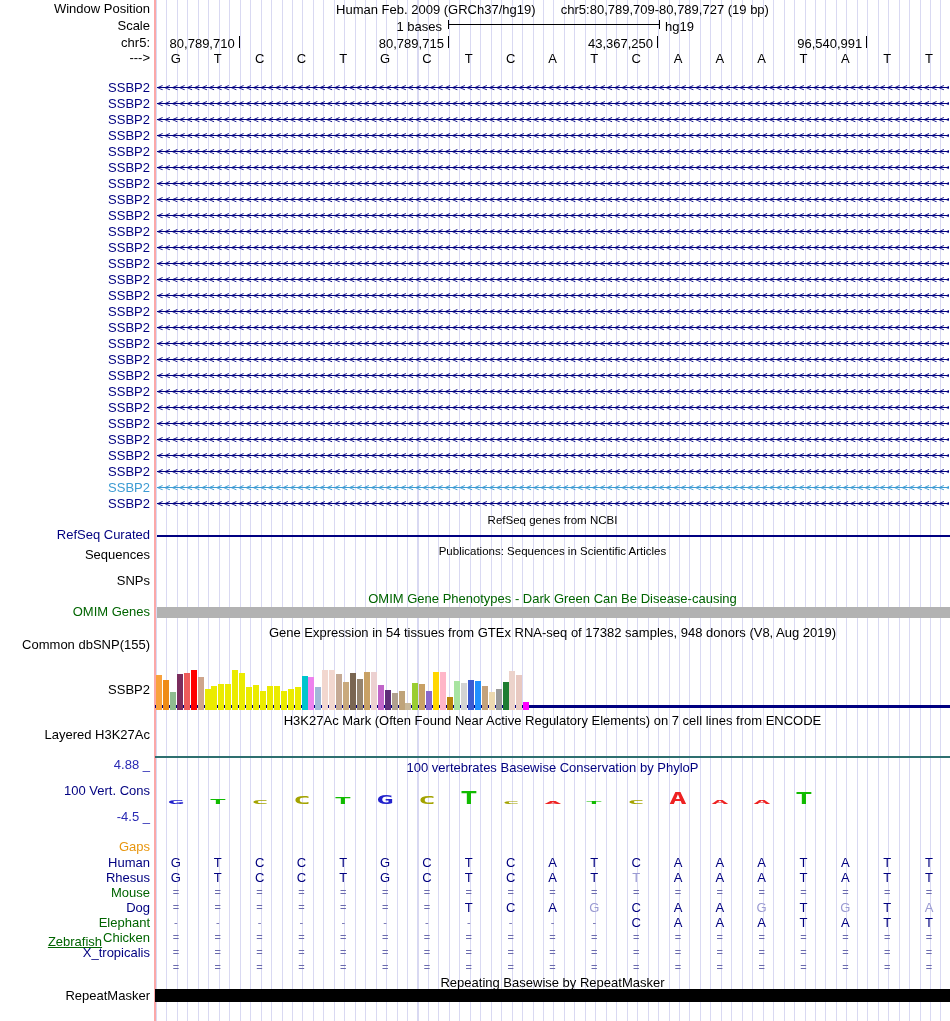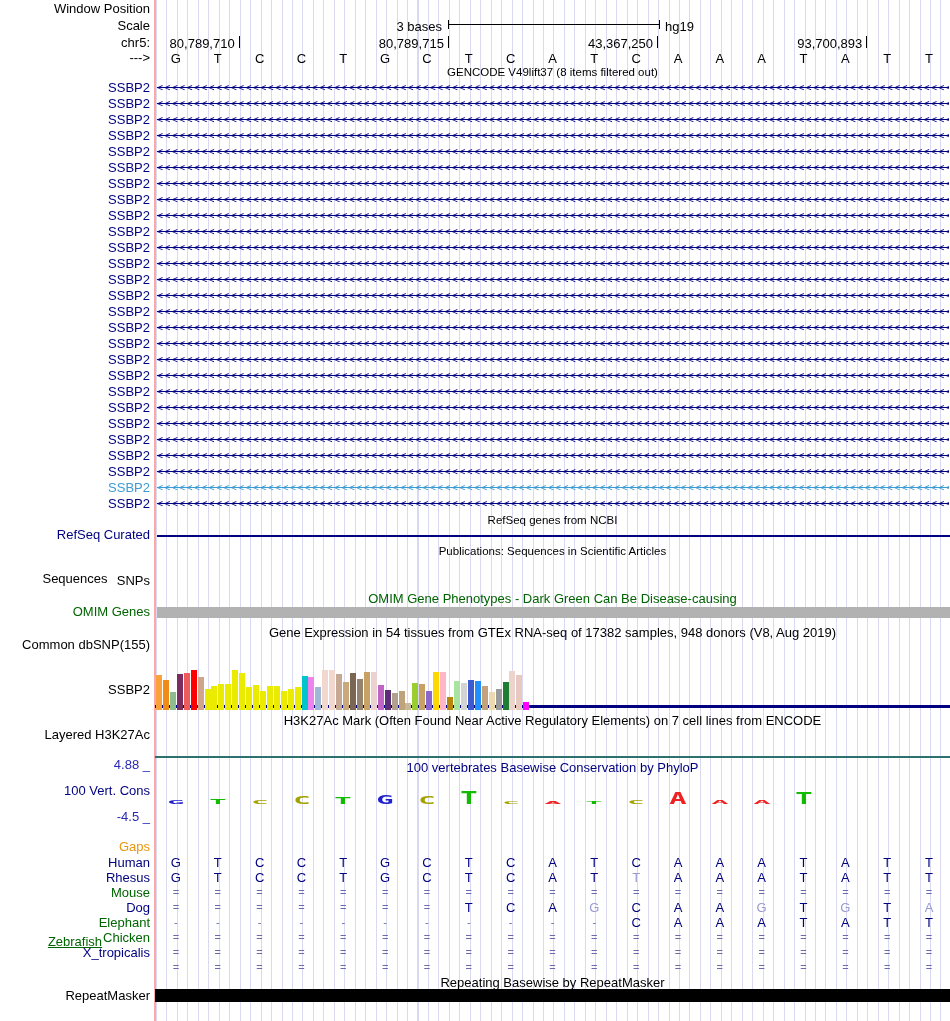--- a/index.html
+++ b/index.html
@@ -32,41 +32,45 @@
             background-image:linear-gradient(to bottom,transparent 4px,#000 4px,#000 5px,transparent 5px);}
 </style>
 </head>
 <body>
 
 <div id="screen">
   <div class="abs" id="grid"></div>
   <div class="abs" id="pinkline"></div>
 
   <div class="abs lbl" style="top:2px;">Window Position</div>
+  <div class="abs ctitle" style="top:3px;">
+    <span>Human Feb. 2009 (GRCh37/hg19)</span>
+    <span style="display:inline-block;width:18px;"></span>
+    <span>chr5:80,789,709-80,789,727 (19 bp)</span>
+  </div>
 
   <div class="abs lbl" style="top:19px;">Scale</div>
-  <div class="abs" style="top:19px;left:336px;width:106px;text-align:right;">3 bases</div>
+  <div class="abs" style="top:19px;left:336px;width:106px;text-align:right;">1 bases</div>
   <div class="abs" id="scalebar" style="top:20px;left:448px;width:210px;height:9px;"></div>
   <div class="abs" style="top:19px;left:665px;">hg19</div>
 
   <div class="abs lbl" style="top:36px;">chr5:</div>
   <div id="ruler" class="abs" style="top:0;left:0;"></div>
 
   <div class="abs lbl" style="top:51px;">---&gt;</div>
   <div id="seqrow" class="abs" style="top:51px;left:0;"></div>
 
-  <div class="abs ctitle small" style="top:66px;">GENCODE V49lift37 (8 items filtered out)</div>
   <div id="gencode-rows"></div>
 
   <div class="abs ctitle small" style="top:514px;">RefSeq genes from NCBI</div>
   <div class="abs lbl navy" style="top:528px;">RefSeq Curated</div>
   <div class="abs" id="refseq-line" style="top:535px;left:157px;width:793px;height:2px;"></div>
 
   <div class="abs ctitle small" style="top:545px;">Publications: Sequences in Scientific Articles</div>
-  <div class="abs lbl" style="top:572px;text-align:center;">Sequences</div>
+  <div class="abs lbl" style="top:548px;">Sequences</div>
   <div class="abs lbl" style="top:574px;">SNPs</div>
 
   <div class="abs ctitle green" style="top:592px;">OMIM Gene Phenotypes - Dark Green Can Be Disease-causing</div>
   <div class="abs lbl green" style="top:605px;">OMIM Genes</div>
   <div class="abs" id="omim-bar" style="top:607px;left:157px;width:793px;height:11px;"></div>
 
   <div class="abs lbl" style="top:638px;">Common dbSNP(155)</div>
 
   <div class="abs ctitle" style="top:626px;">Gene Expression in 54 tissues from GTEx RNA-seq of 17382 samples, 948 donors (V8, Aug 2019)</div>
   <div class="abs lbl" style="top:683px;">SSBP2</div>
@@ -88,21 +92,21 @@
 
   <div class="abs ctitle" style="top:976px;">Repeating Basewise by RepeatMasker</div>
   <div class="abs lbl" style="top:989px;">RepeatMasker</div>
   <div class="abs" id="rmsk-bar" style="top:989px;left:155px;width:795px;height:13px;"></div>
 <div class="abs" style="top: 36px; left: 116.68px; width: 118px; text-align: right;">80,789,710</div>
     <div class="abs" style="top: 36px; left: 238.68px; width: 1px; height: 12px; background: rgb(0, 0, 0);"></div>
     <div class="abs" style="top: 36px; left: 325.88px; width: 118px; text-align: right;">80,789,715</div>
     <div class="abs" style="top: 36px; left: 447.88px; width: 1px; height: 12px; background: rgb(0, 0, 0);"></div>
     <div class="abs" style="top: 36px; left: 535.08px; width: 118px; text-align: right;">43,367,250</div>
     <div class="abs" style="top: 36px; left: 657.08px; width: 1px; height: 12px; background: rgb(0, 0, 0);"></div>
-    <div class="abs" style="top: 36px; left: 744.28px; width: 118px; text-align: right;">93,700,893</div>
+    <div class="abs" style="top: 36px; left: 744.28px; width: 118px; text-align: right;">96,540,991</div>
     <div class="abs" style="top: 36px; left: 866.28px; width: 1px; height: 12px; background: rgb(0, 0, 0);"></div>
     <div class="abs" style="top: 51px; left: 155px; width: 41.84px; text-align: center;">G</div>
     <div class="abs" style="top: 51px; left: 196.84px; width: 41.84px; text-align: center;">T</div>
     <div class="abs" style="top: 51px; left: 238.68px; width: 41.84px; text-align: center;">C</div>
     <div class="abs" style="top: 51px; left: 280.52px; width: 41.84px; text-align: center;">C</div>
     <div class="abs" style="top: 51px; left: 322.36px; width: 41.84px; text-align: center;">T</div>
     <div class="abs" style="top: 51px; left: 364.2px; width: 41.84px; text-align: center;">G</div>
     <div class="abs" style="top: 51px; left: 406.04px; width: 41.84px; text-align: center;">C</div>
     <div class="abs" style="top: 51px; left: 447.88px; width: 41.84px; text-align: center;">T</div>
     <div class="abs" style="top: 51px; left: 489.72px; width: 41.84px; text-align: center;">C</div>

